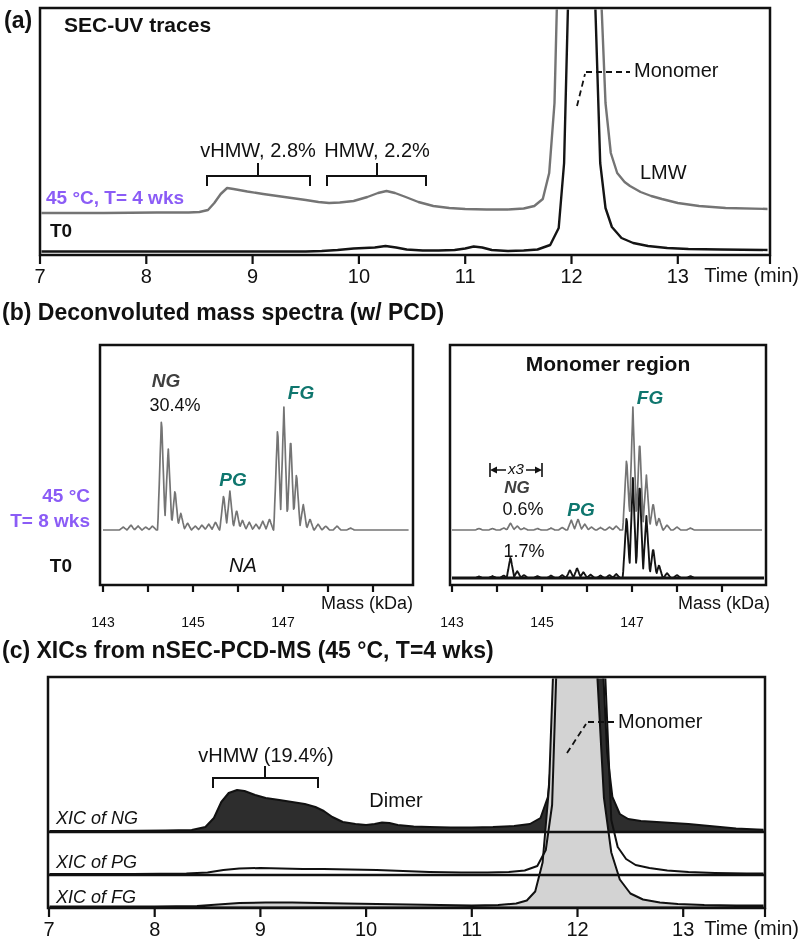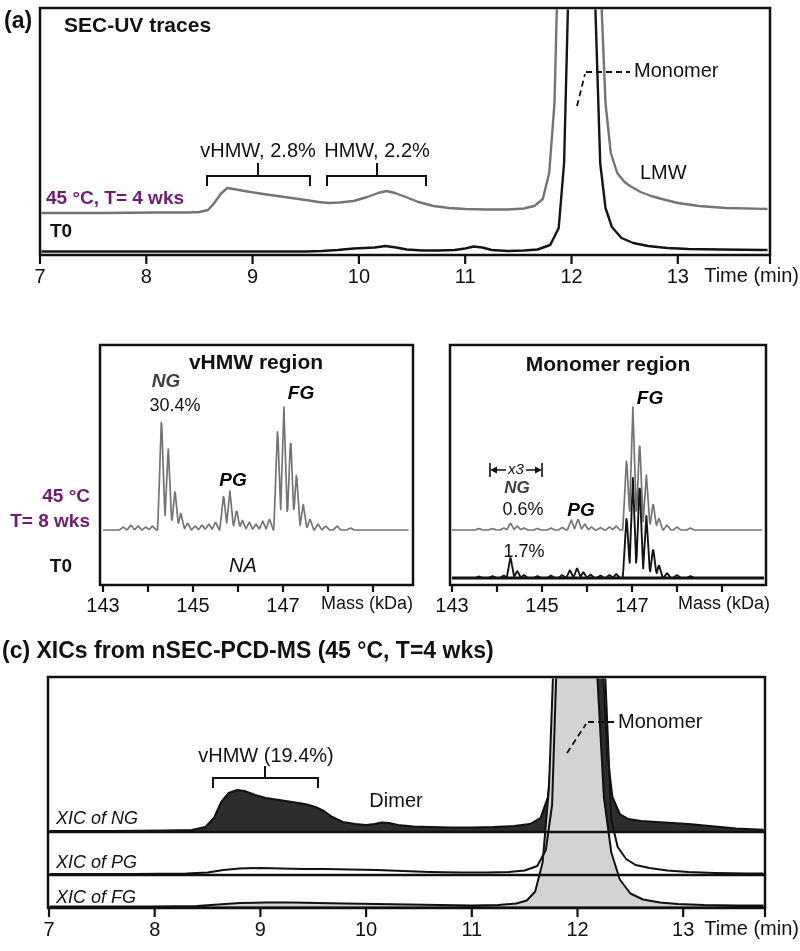--- a/index.html
+++ b/index.html
@@ -5,24 +5,24 @@
   html,body{margin:0;padding:0;background:#fff;}
   .fig{position:relative;width:800px;height:951px;background:#fff;overflow:hidden;
        font-family:"Liberation Sans",sans-serif;}
   .fig svg{position:absolute;left:0;top:0;}
   .lbl{position:absolute;white-space:nowrap;color:#111;line-height:1.08;
        font-family:"Liberation Sans",sans-serif;}
   .b{font-weight:bold}.i{font-style:italic}
   .c{transform:translateX(-50%)}.r{transform:translateX(-100%)}
   .s23{font-size:23px}.s21{font-size:21px}.s20{font-size:20px}.s19{font-size:19px}
   .s18{font-size:18px}.s17{font-size:17px}.s15{font-size:15px}
-  .gray{color:#701a75}.light{color:#000000}.dark{color:#3f3f3f}
+  .gray{color:#8b5cf6}.light{color:#0f766e}.dark{color:#3f3f3f}
   .tick-lab{position:absolute;transform:translateX(-50%);font-size:20px;color:#111;
        font-family:"Liberation Sans",sans-serif;white-space:nowrap;}
-  .tick-lab.small{font-size:20px;}
+  .tick-lab.small{font-size:14px;margin-top:20px;}
 </style>
 </head>
 <body>
 
 <div class="fig">
   <svg id="plot" width="800" height="951" viewBox="0 0 800 951">
       <defs>
         <clipPath id="clipA">
           <rect x="41.5" y="9.5" width="726" height="244"></rect>
         </clipPath>
@@ -87,25 +87,25 @@
   <div class="lbl b s23" style="left:4px;top:8px">(a)</div>
   <div class="lbl b s21" style="left:64px;top:14px">SEC-UV traces</div>
   <div class="lbl b s19 gray" style="left:46px;top:188px">45 °C, T= 4 wks</div>
   <div class="lbl b s19" style="left:50px;top:221px">T0</div>
   <div class="lbl s20 c" style="left:258px;top:140px">vHMW, 2.8%</div>
   <div class="lbl s20 c" style="left:377px;top:140px">HMW, 2.2%</div>
   <div class="lbl s20" style="left:634px;top:60px">Monomer</div>
   <div class="lbl s20" style="left:640px;top:162px">LMW</div>
   <div class="lbl s20 r" style="left:799px;top:265px">Time (min)</div>
 
+  <div class="lbl b s23" style="left:2px;top:300px"><span>(b)</span> <span>Deconvoluted mass spectra (w/ PCD)</span></div>
   <div class="lbl b s19 gray r" style="left:90px;top:486px">45 °C</div>
   <div class="lbl b s19 gray r" style="left:90px;top:511px">T= 8 wks</div>
   <div class="lbl b s19 r" style="left:72px;top:556px">T0</div>
 
-  <div class="lbl b s21 c" style="left:256px;top:351px">vHMW region</div>
   <div class="lbl b i s19 dark c" style="left:166px;top:371px">NG</div>
   <div class="lbl s18 c" style="left:175px;top:396px">30.4%</div>
   <div class="lbl b i s19 light c" style="left:233px;top:470px">PG</div>
   <div class="lbl b i s19 light c" style="left:301px;top:383px">FG</div>
   <div class="lbl i s20 c" style="left:243px;top:555px">NA</div>
   <div class="lbl s18 r" style="left:413px;top:594px">Mass (kDa)</div>
 
   <div class="lbl b s21 c" style="left:608px;top:353px">Monomer region</div>
   <div class="lbl b i s19 light c" style="left:650px;top:388px">FG</div>
   <div class="lbl i s15 c" style="left:516px;top:461px">x3</div>

